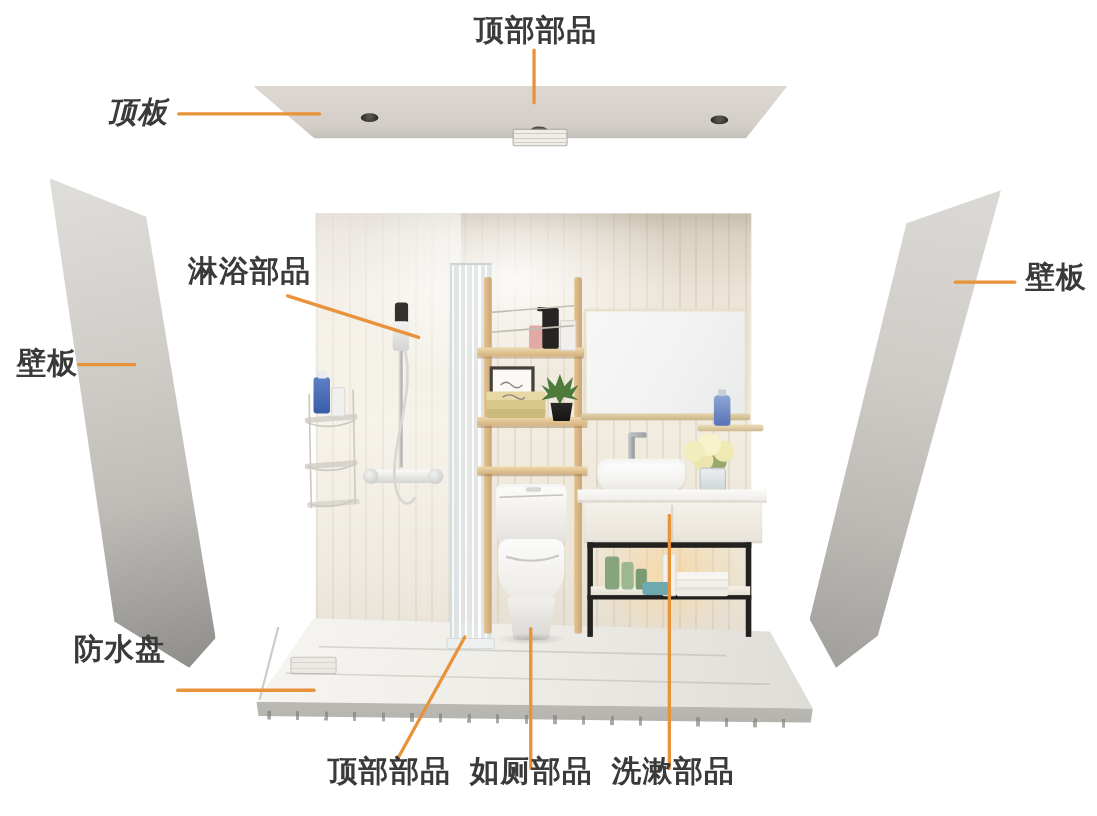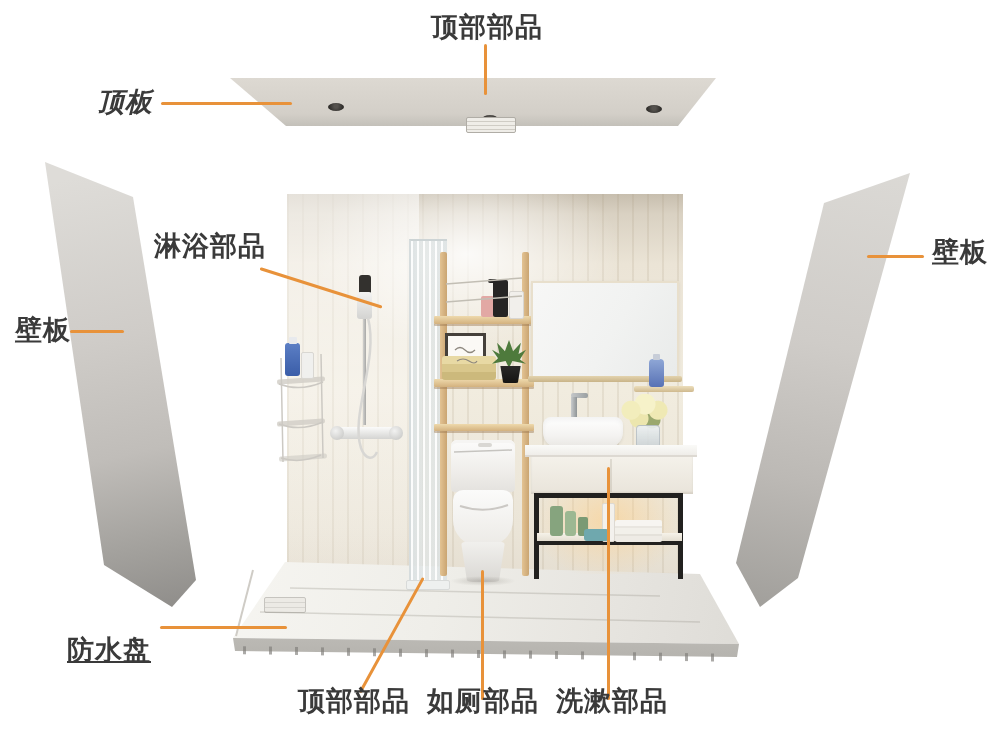--- a/index.html
+++ b/index.html
@@ -13,22 +13,22 @@
   }
   .abs{position:absolute;}
   
   .lbl{
     position:absolute;color:var(--label-text);font-size:27px;font-weight:700;
     text-align:center;white-space:nowrap;letter-spacing:1px;line-height:1.05;
   }
   .lbl-top{left:417px;top:13px;width:140px;}
   .lbl-ceiling{left:93px;top:88px;width:64px;font-style:italic;}
   .lbl-wall-left{left:11px;top:316px;width:64px;}
-  .lbl-shower{left:150px;top:232px;width:120px;}
-  .lbl-pan{left:60px;top:636px;width:98px;text-decoration:underline;}
+  .lbl-shower{left:167px;top:232px;width:120px;}
+  .lbl-pan{left:60px;top:576px;width:98px;}
   .lbl-wall-right{left:928px;top:238px;width:64px;}
   .lbl-partition{left:294px;top:687px;width:120px;}
   .lbl-toilet{left:424px;top:687px;width:118px;}
   .lbl-washing{left:553px;top:687px;width:118px;}
   
   .leader{position:absolute;background:var(--leader-line);border-radius:2px;}
   .ld-top{left:484px;top:44px;width:3px;height:51px;}
   .ld-ceiling{left:161px;top:102px;width:131px;height:3px;}
   .ld-wall-left{left:70px;top:330px;width:54px;height:3px;}
   .ld-shower{left:260px;top:267px;width:128px;height:3px;transform-origin:0 50%;transform:rotate(17.6deg);}

